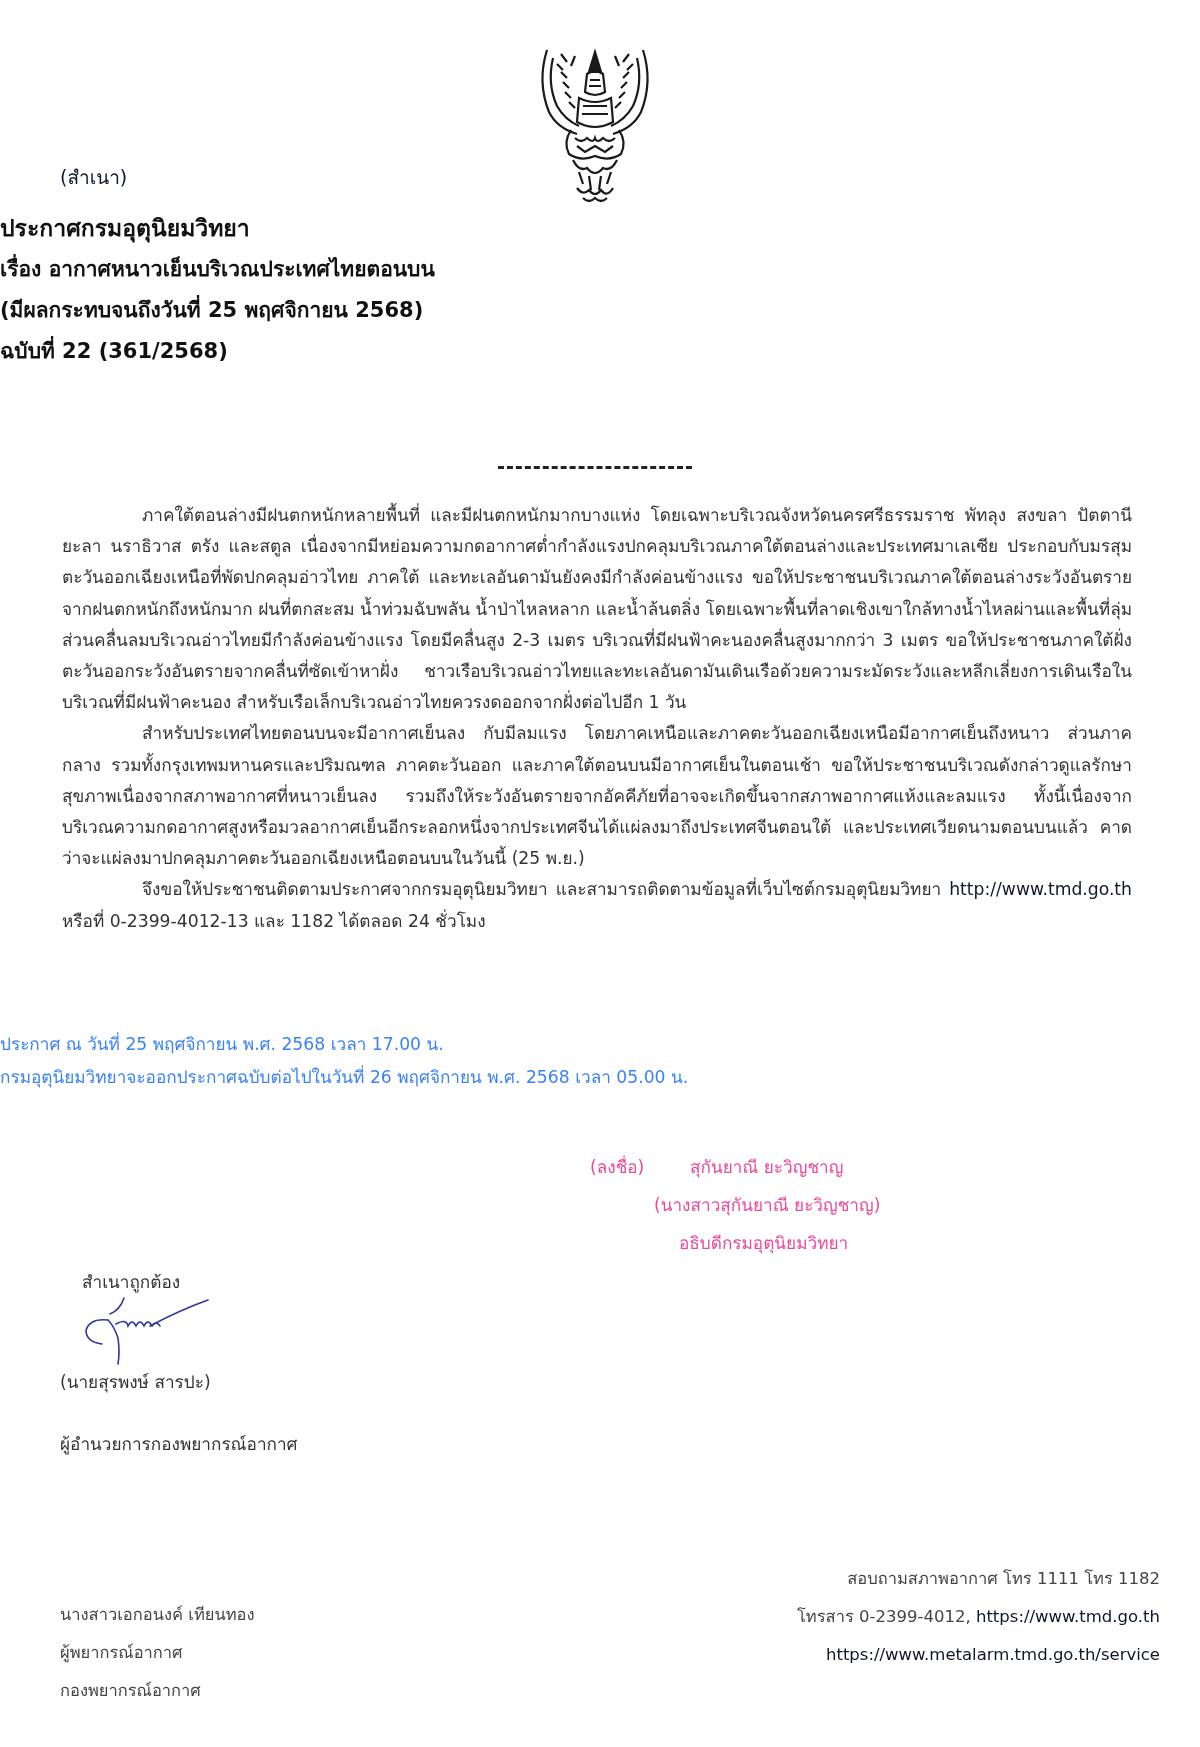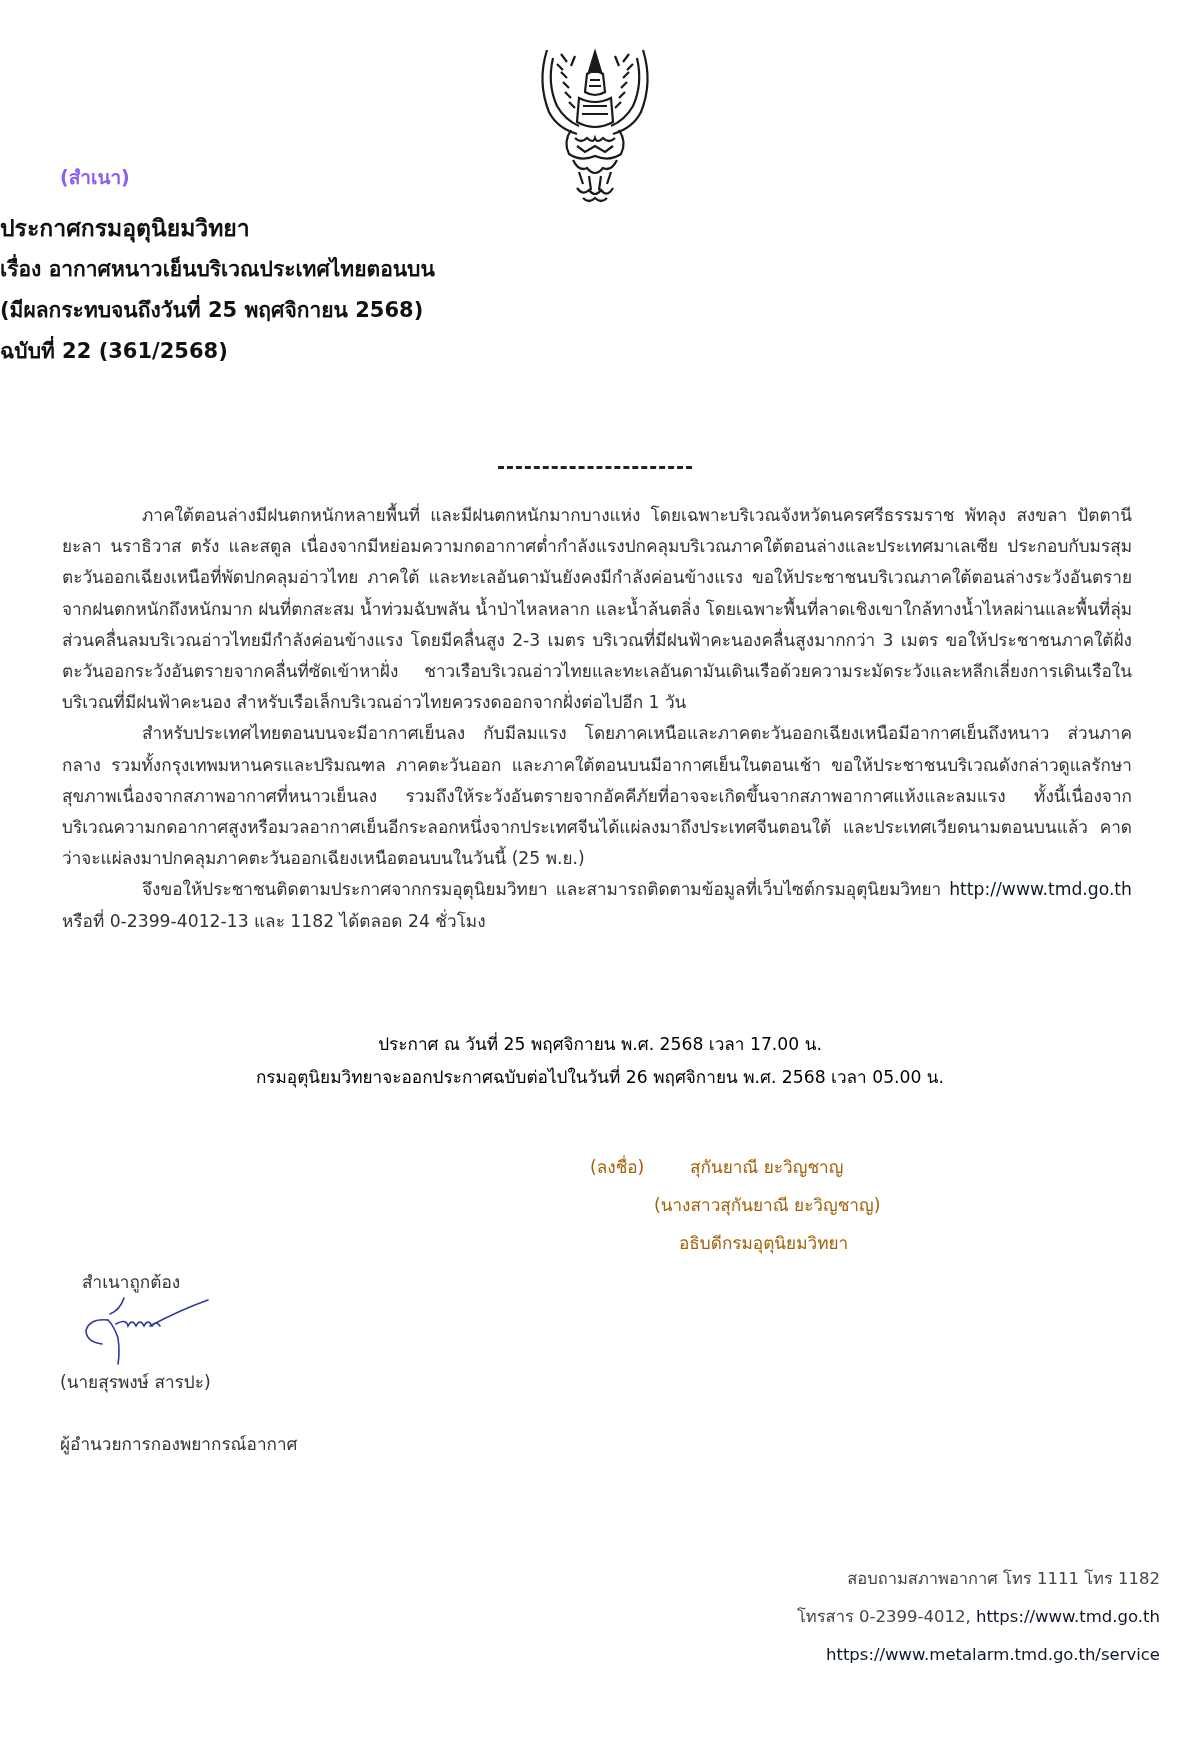--- a/index.html
+++ b/index.html
@@ -25,22 +25,21 @@
       left: 527px;
       top: 42px;
       width: 136px;
       height: 170px;
     }
     .copy-mark {
       position: absolute;
       left: 60px;
       top: 162px;
       font-size: 19px;
-      color: #8b5cf6;
-      font-weight: bold;
+      color: #0f172a;
     }
     .header-block {
       position: absolute;
       left: 0;
       top: 208px;
       width: 1200px;
       font-weight: bold;
       color: #111;
     }
     .header-block .line {
@@ -74,32 +73,32 @@
       margin: 0;
       text-indent: 80px;
       text-align-last: left;
     }
     .body-text p.para2 { }
     .announce {
       position: absolute;
       left: 0;
       top: 1028px;
       width: 1200px;
-      text-align: center;
+      text-align: left;
       font-size: 17.2px;
       line-height: 33px;
-      color: #000000;
+      color: #3b82f6;
     }
     .signature-block {
       position: absolute;
       left: 590px;
       top: 1148px;
       font-size: 17.2px;
       line-height: 38px;
-      color: #a16207;
+      color: #ec4899;
     }
     .signature-block .row { white-space: nowrap; }
     .signature-block .label { display: inline-block; width: 82px; }
     .signature-block .indent1 { padding-left: 64px; }
     .signature-block .indent2 { padding-left: 89px; }
     .certify {
       position: absolute;
       left: 60px;
       top: 1268px;
       font-size: 17.2px;
@@ -201,20 +200,25 @@
         <path d="M28 24 Q10 22 6 34 Q6 46 22 48"></path>
         <path d="M28 24 Q34 30 38 42 Q40 56 38 68"></path>
         <path d="M36 28 Q46 22 48 30 Q52 22 56 30 Q60 22 64 30 Q68 22 72 30 Q76 24 80 30"></path>
         <path d="M70 30 Q100 14 128 4"></path>
       </g>
     </svg>
     <div class="name">(นายสุรพงษ์ สารปะ)</div>
     <div class="role">ผู้อำนวยการกองพยากรณ์อากาศ</div>
   </div>
 
+  <div class="footer-left">
+    <div>นางสาวเอกอนงค์ เทียนทอง</div>
+    <div>ผู้พยากรณ์อากาศ</div>
+    <div>กองพยากรณ์อากาศ</div>
+  </div>
 
   <div class="footer-right">
     <div>สอบถามสภาพอากาศ โทร 1111 โทร 1182</div>
     <div><span>โทรสาร 0-2399-4012, </span><a class="link">https://www.tmd.go.th</a></div>
     <div><a class="link">https://www.metalarm.tmd.go.th/service</a></div>
   </div>
 
 </div>
 
 </body></html>

